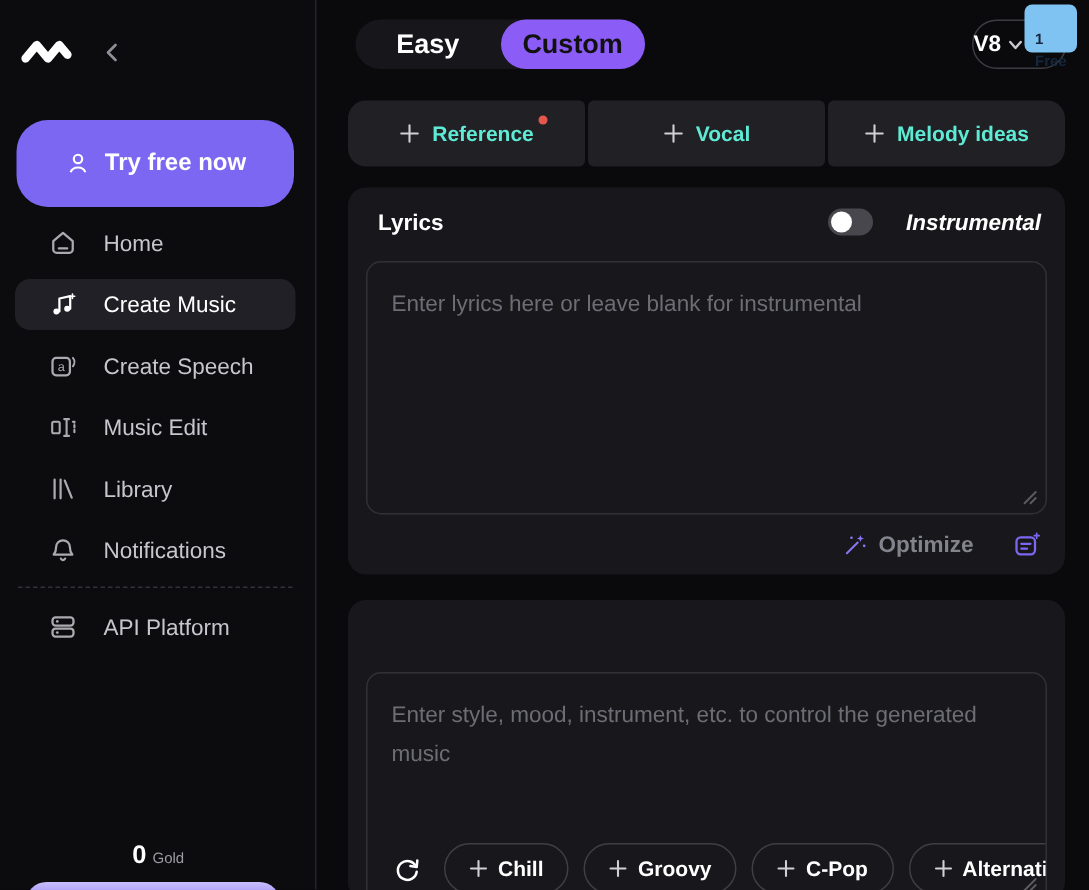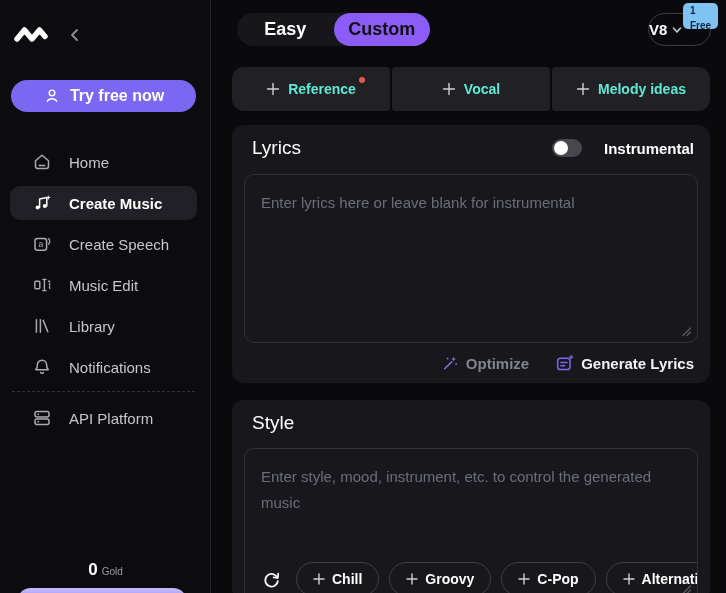--- a/index.html
+++ b/index.html
@@ -6,29 +6,29 @@
   html,body { width:726px; height:593px; background:#0a0a0d; overflow:hidden;
     font-family:"Liberation Sans", sans-serif; color:#e8e8ec; }
   svg { display:block; }
 
   
   .sidebar { position:absolute; left:0; top:0; width:211px; height:593px;
     background:#0c0c0f; border-right:1px solid #232329; }
   .logo-row { position:absolute; top:22px; left:14px; display:flex; align-items:center; }
   .brand { font-size:23px; font-weight:bold; color:#fff; letter-spacing:.2px; margin-left:7px; }
   .collapse { margin-left:18px; color:#8f8f96; cursor:pointer; }
-  .cta-btn { position:absolute; top:80px; left:11px; width:185px; height:32px;
+  .cta-btn { position:absolute; top:80px; left:11px; width:185px; height:58px;
     border:none; border-radius:21px; background:#7c67f2; color:#fff;
     font-size:16px; font-weight:600; display:flex; align-items:center;
     justify-content:center; gap:9px; cursor:pointer; font-family:inherit; }
   .nav { position:absolute; top:145px; left:10px; right:13px; }
   .nav-item { height:34px; display:flex; align-items:center; padding-left:22px;
     gap:17px; color:#c6c6cc; font-size:15px; margin-bottom:7px; border-radius:10px; cursor:pointer; }
   .nav-item .nicon { color:#aaaab1; width:20px; height:20px; }
-  .nav-item.active { background:#202026; color:#fff; font-weight:bold; }
+  .nav-item.active { background:#202026; color:#fff; font-weight:normal; }
   .nav-item.active .nicon { color:#fff; }
   .nav-divider { border-top:1px dashed #313138; margin:4px 2px 9px 2px; }
   .gold-row { position:absolute; top:560px; left:0; width:211px; text-align:center; }
   .gold-amount { font-size:17px; font-weight:bold; color:#fff; }
   .gold-unit { font-size:10px; color:#9b9ba2; margin-left:4px; }
   .cta-stub { position:absolute; top:588px; left:17px; width:170px; height:20px;
     border-radius:14px 14px 0 0; background:linear-gradient(180deg,#c9befb,#7c67f2); cursor:pointer; }
 
   
   .main { position:absolute; left:232px; top:0; width:478px; height:593px; }
@@ -36,43 +36,43 @@
   .top-row { position:absolute; top:13px; left:0; width:478px; height:33px; }
   .seg { position:absolute; left:5px; width:193px; height:33px; background:#17171b;
     border-radius:17px; display:flex; }
   .seg-tab { flex:1; display:flex; align-items:center; justify-content:center;
     font-size:18px; font-weight:bold; color:#fff; cursor:pointer; border-radius:17px; }
   .seg-tab.active { background:#8b5cf6; color:#111; }
   .version { position:absolute; left:416px; top:0; width:63px; height:33px;
     border:1px solid #3c3c42; border-radius:17px; display:flex; align-items:center;
     justify-content:flex-start; gap:5px; cursor:pointer; }
   .version-label { font-size:15px; font-weight:bold; color:#fff; }
-  .free-badge { position:absolute; left:451px; top:-10px; height:26px; padding:0 7px;
+  .free-badge { position:absolute; left:451px; top:-10px; height:15px; padding:16px 7px;
     background:#7ec3f2; border-radius:5px; font-size:10px; font-weight:bold;
     color:#14273d; line-height:15px; }
 
   .add-row { position:absolute; top:67px; left:0; width:478px; height:44px;
     display:flex; gap:2px; }
   .add-btn { flex:1; background:#212125; border:none; color:#5eead4; font-size:14px;
     font-weight:600; display:flex; align-items:center; justify-content:center;
     gap:8px; cursor:pointer; border-radius:4px; font-family:inherit; }
   .add-btn:first-child { border-radius:12px 4px 4px 12px; }
   .add-btn:last-child { border-radius:4px 12px 12px 4px; }
   .add-label-wrap { position:relative; }
   .red-dot { position:absolute; top:-4px; right:-9px; width:6px; height:6px;
     border-radius:3px; background:#e4574e; }
   .plus-icon { color:#cfcfd5; }
 
   .panel { position:absolute; left:0; width:478px; background:#18181c; border-radius:12px; }
   .panel-lyrics { top:125px; height:258px; }
   .panel-style { top:400px; height:200px; }
   .panel-head { position:absolute; top:13px; left:20px; right:16px; height:20px;
     display:flex; align-items:center; }
-  .panel-title { font-size:19px; font-weight:normal; color:#fff; }
-  .head-right { margin-left:auto; display:flex; align-items:center; gap:22px; }
+  .panel-title { font-size:15px; font-weight:bold; color:#fff; }
+  .head-right { margin-left:auto; display:flex; align-items:center; gap:22px;font-style:italic; }
   .toggle { width:30px; height:18px; border-radius:9px; background:#47474d;
     position:relative; cursor:pointer; }
   .toggle-knob { position:absolute; left:2px; top:2px; width:14px; height:14px;
     border-radius:7px; background:#fff; }
   .toggle-label { font-size:15px; font-weight:600; color:#fff; }
 
   .input-box { position:absolute; left:12px; right:12px; border:1px solid #303036;
     border-radius:10px; }
   .lyrics-box { top:49px; height:169px; }
   .style-box { top:48px; height:170px; overflow:hidden; }
@@ -295,29 +295,25 @@
         <span class="action-label-dim">Optimize</span>
       </button>
       <button class="action">
         <span>
           <svg width="19" height="19" viewBox="0 0 20 20" fill="none" stroke="#7c67f2" stroke-width="1.6" stroke-linecap="round">
             <rect x="2.8" y="4.4" width="13" height="12" rx="3"></rect>
             <path d="M6.2,9 h6.4 M6.2,12.4 h4"></path>
             <path d="M17,1.6 v3.4 M15.3,3.3 h3.4" stroke-width="1.2"></path>
           </svg>
         </span>
-        <span class="action-label">Generate Lyrics</span>
       </button>
     </div>
   </div>
 
   <div class="panel panel-style">
-    <div class="panel-head">
-      <span class="panel-title">Style</span>
-    </div>
     <div class="input-box style-box">
       <textarea placeholder="Enter style, mood, instrument, etc. to control the generated music" style=""></textarea>
       <div class="chips-row">
         <button class="refresh-btn">
           <svg width="21" height="21" viewBox="0 0 20 20" fill="none" stroke="currentColor" stroke-width="1.6" stroke-linecap="round" stroke-linejoin="round">
             <path d="M15.6,8.4 A6,6 0 1 0 16,11.6"></path>
             <polyline points="16.4,4.4 16,8.6 12,8"></polyline>
           </svg>
         </button>
         <button class="chip">

